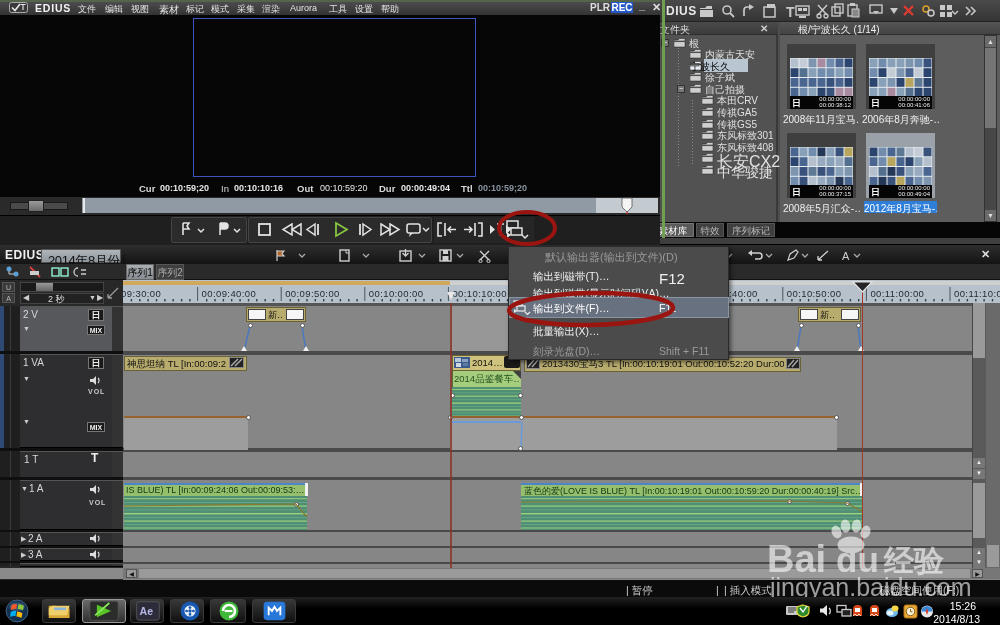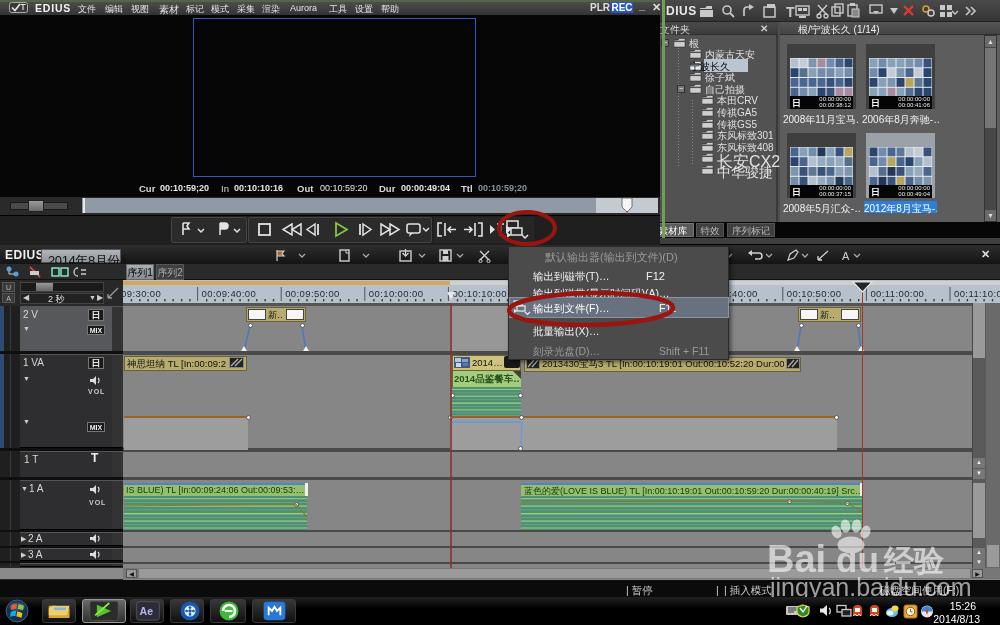--- a/index.html
+++ b/index.html
@@ -649,21 +649,21 @@
     <svg class="ab" style="left:454px;top:112px" width="16" height="11" viewBox="0 0 16 11">
       <rect width="16" height="11" fill="#3a5a8c"></rect>
       <rect x="1" y="1" width="6" height="4" fill="#b8c8dc"></rect>
       <rect x="8" y="2" width="6" height="3" fill="#8aa0c0"></rect>
       <rect x="2" y="6" width="5" height="4" fill="#d0d8e4"></rect>
       <rect x="9" y="6" width="5" height="3" fill="#5d7aa2"></rect>
     </svg>
     <div style="position:absolute;left:472px;top:112px;font-size:9.5px;color:#111">2014…</div>
     <div style="position:absolute;left:504px;top:111px;width:16px;height:12px;background:#1a1a1a;border-radius:2px"></div>
     <div style="position:absolute;left:452px;top:126px;width:69px;height:16px;background:#a6cc7e;border-left:1px solid #556b33"></div>
-    <div style="position:absolute;left:454px;top:128px;font-size:9.5px;color:#23531e;font-weight:bold;white-space:nowrap;width:66px;overflow:hidden">2014品鉴餐车…</div>
+    <div style="position:absolute;left:454px;top:128px;font-size:9.5px;color:#23531e;font-weight:normal;white-space:nowrap;width:66px;overflow:hidden">2014品鉴餐车…</div>
     <div style="position:absolute;left:513px;top:126px;width:8px;height:8px;background:#3f3f3f;clip-path:polygon(0 0,100% 0,100% 100%)"></div>
     <div style="position:absolute;left:452px;top:142px;width:69px;height:31px"></div>
     <svg class="ab" style="left:452px;top:142px" width="69" height="31">
       <use href="#wav" width="69" height="31"></use>
     </svg>
     <div style="position:absolute;left:449.5px;top:148px;width:5px;height:5px;background:#fff;border:1px solid #555;border-radius:50%"></div>
     <div style="position:absolute;left:518px;top:148px;width:5px;height:5px;background:#fff;border:1px solid #555;border-radius:50%"></div>
     <div style="position:absolute;left:524px;top:112px;width:277px;height:15px;background:#b7ab6e;border:1px solid #6b6136"></div>
     <div style="position:absolute;left:526px;top:113px;width:14px;height:11px;background:#222;border:1px solid #888"></div>
     <svg class="ab" style="left:527px;top:114px" width="12" height="9">
@@ -728,21 +728,21 @@
     <div style="position:absolute;left:972px;top:324px;width:11px;height:9px;background:#999;border:1px solid #555;font-size:6px;color:#111;text-align:center;line-height:8px">▶</div>
     <div style="position:absolute;left:0;top:335px;width:1000px;height:17px;background:#0b0b0b"></div>
     <div style="position:absolute;left:626px;top:339px;font-size:10.5px;color:#ccc">|  暂停</div>
     <div style="position:absolute;left:716px;top:339px;font-size:10.5px;color:#ccc">|</div>
     <div style="position:absolute;left:724px;top:339px;font-size:10.5px;color:#ccc">|  插入模式</div>
     <div style="position:absolute;left:880px;top:339px;font-size:10.5px;color:#ccc">磁盘空间使用(F:)</div>
   </div>
 <div class="ab" style="left:508px;top:246px;width:221px;height:114px;background:#4b4b4b;border:1px solid #2a2a2a;box-shadow:2px 2px 4px rgba(0,0,0,0.5)">
     <div style="position:absolute;left:36px;top:3px;font-size:11px;color:#9a9a9a">默认输出器(输出到文件)(D)</div>
     <div style="position:absolute;left:24px;top:23px;font-size:10.5px;color:#f0f0f0">输出到磁带(T)…</div>
-    <div style="position:absolute;left:137px;top:23px;font-size:11px;color:#f0f0f0">F12</div>
+    <div style="position:absolute;left:150px;top:23px;font-size:15px;color:#f0f0f0">F12</div>
     <div style="position:absolute;left:24px;top:40px;font-size:10.5px;color:#f0f0f0">输出到磁带(显示时间码)(A)…</div>
     <div style="position:absolute;left:0px;top:50px;width:220px;height:21px;background:#68717f;border:1px solid #8a93a1"></div>
     <div style="position:absolute;left:24px;top:55px;font-size:10.5px;color:#fff">输出到文件(F)…</div>
     <div style="position:absolute;left:150px;top:55px;font-size:10.5px;color:#fff">F11</div>
     <svg class="ab" style="left:4px;top:53px" width="19" height="16" viewBox="0 0 19 16">
       <rect x="1" y="1" width="8" height="5" fill="none" stroke="#eee" stroke-width="1.2"></rect>
       <rect x="4" y="6" width="8" height="5" fill="#68717f" stroke="#eee" stroke-width="1.2"></rect>
       <path d="M1 9 l3 2 -3 2 z" fill="#eee"></path>
       <path d="M12 12 l2.5 2.5 2.5 -2.5" fill="none" stroke="#eee" stroke-width="1.2"></path>
     </svg>

